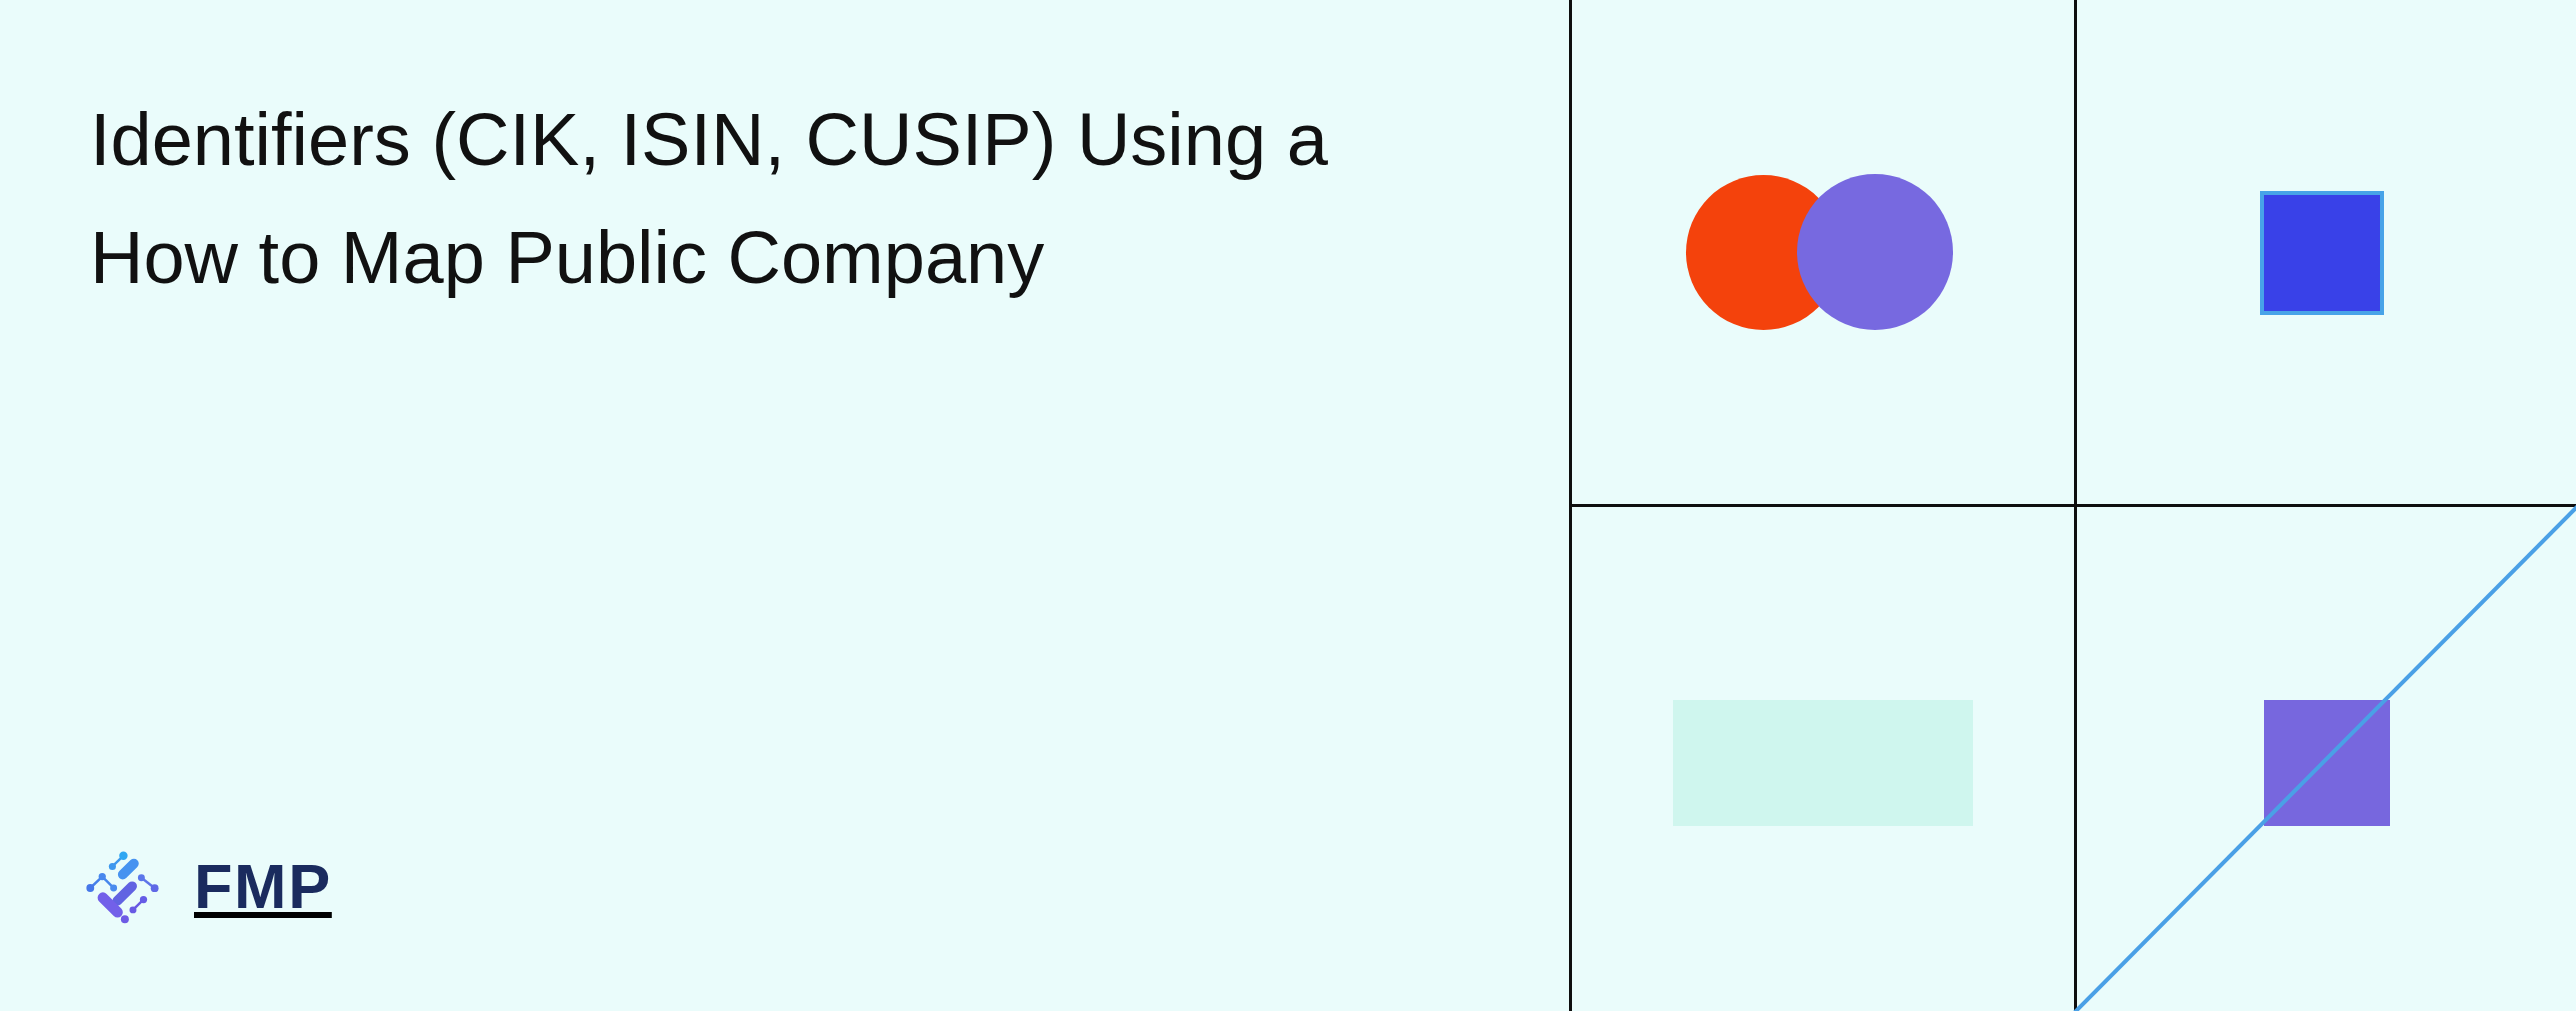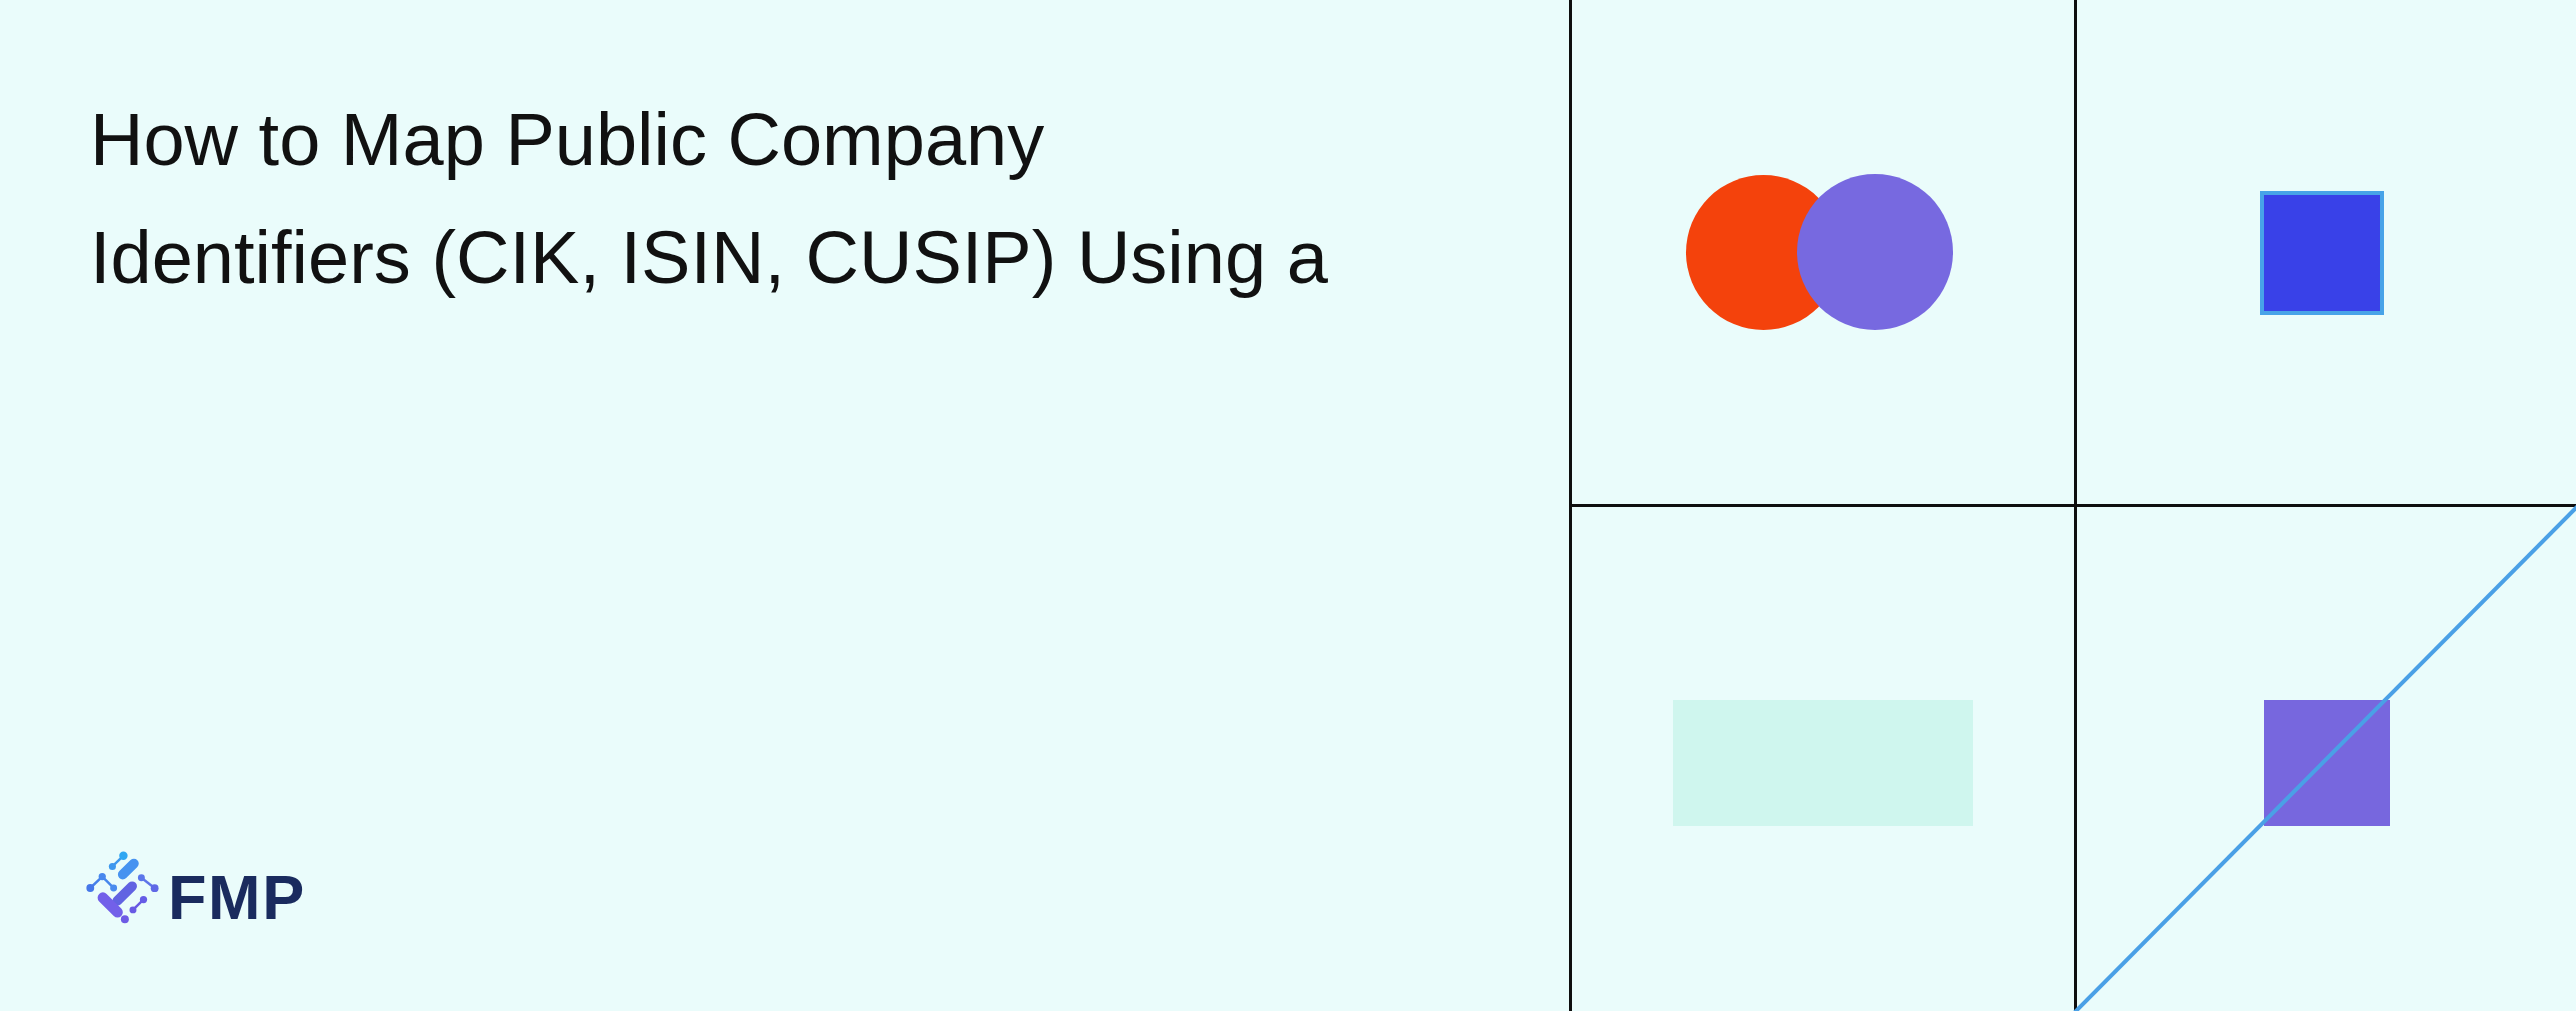--- a/index.html
+++ b/index.html
@@ -29,21 +29,23 @@
     color: var(--title-text, #111111);
   }
 
   
   .logo {
     position: absolute;
     left: 81px;
     top: 845px;
     height: 87px;
     display: flex;
-    align-items: flex-end;
+    align-items: center;
+    gap: 26px;
+    text-decoration: underline;
   }
   .logo-icon { width: 87px; height: 87px; display: block; }
   .logo-text {
     font-size: 63px;
     font-weight: 700;
     letter-spacing: 1.6px;
     color: var(--logo-navy, #1A2B5E);
     line-height: 1;
     padding-bottom: 3.2px;
   }
@@ -82,22 +84,22 @@
     position: absolute; left: 0; top: 0; width: 2576px; height: 1011px;
     pointer-events: none;
   }
 </style>
 </head>
 <body>
 
 <div class="canvas">
 
   <h1 class="title">
+    <div>Identifiers (CIK, ISIN, CUSIP) Using a</div>
     <div>How to Map Public Company</div>
-    <div>Identifiers (CIK, ISIN, CUSIP) Using a</div>
   </h1>
 
   <div class="logo">
     <svg class="logo-icon" viewBox="0 0 120 120" xmlns="http://www.w3.org/2000/svg" aria-hidden="true">
 
       <line x1="43.3" y1="29.5" x2="58.3" y2="15" stroke="#3E98EE" stroke-width="3.4"></line>
       <circle cx="58.5" cy="14.8" r="5.8" fill="#2EA7F2"></circle>
       <circle cx="43.3" cy="29.6" r="4.9" fill="#3E98EE"></circle>
 
       <line x1="57.6" y1="40.8" x2="73.0" y2="25.6" stroke="#4793F0" stroke-width="13.4" stroke-linecap="round"></line>

